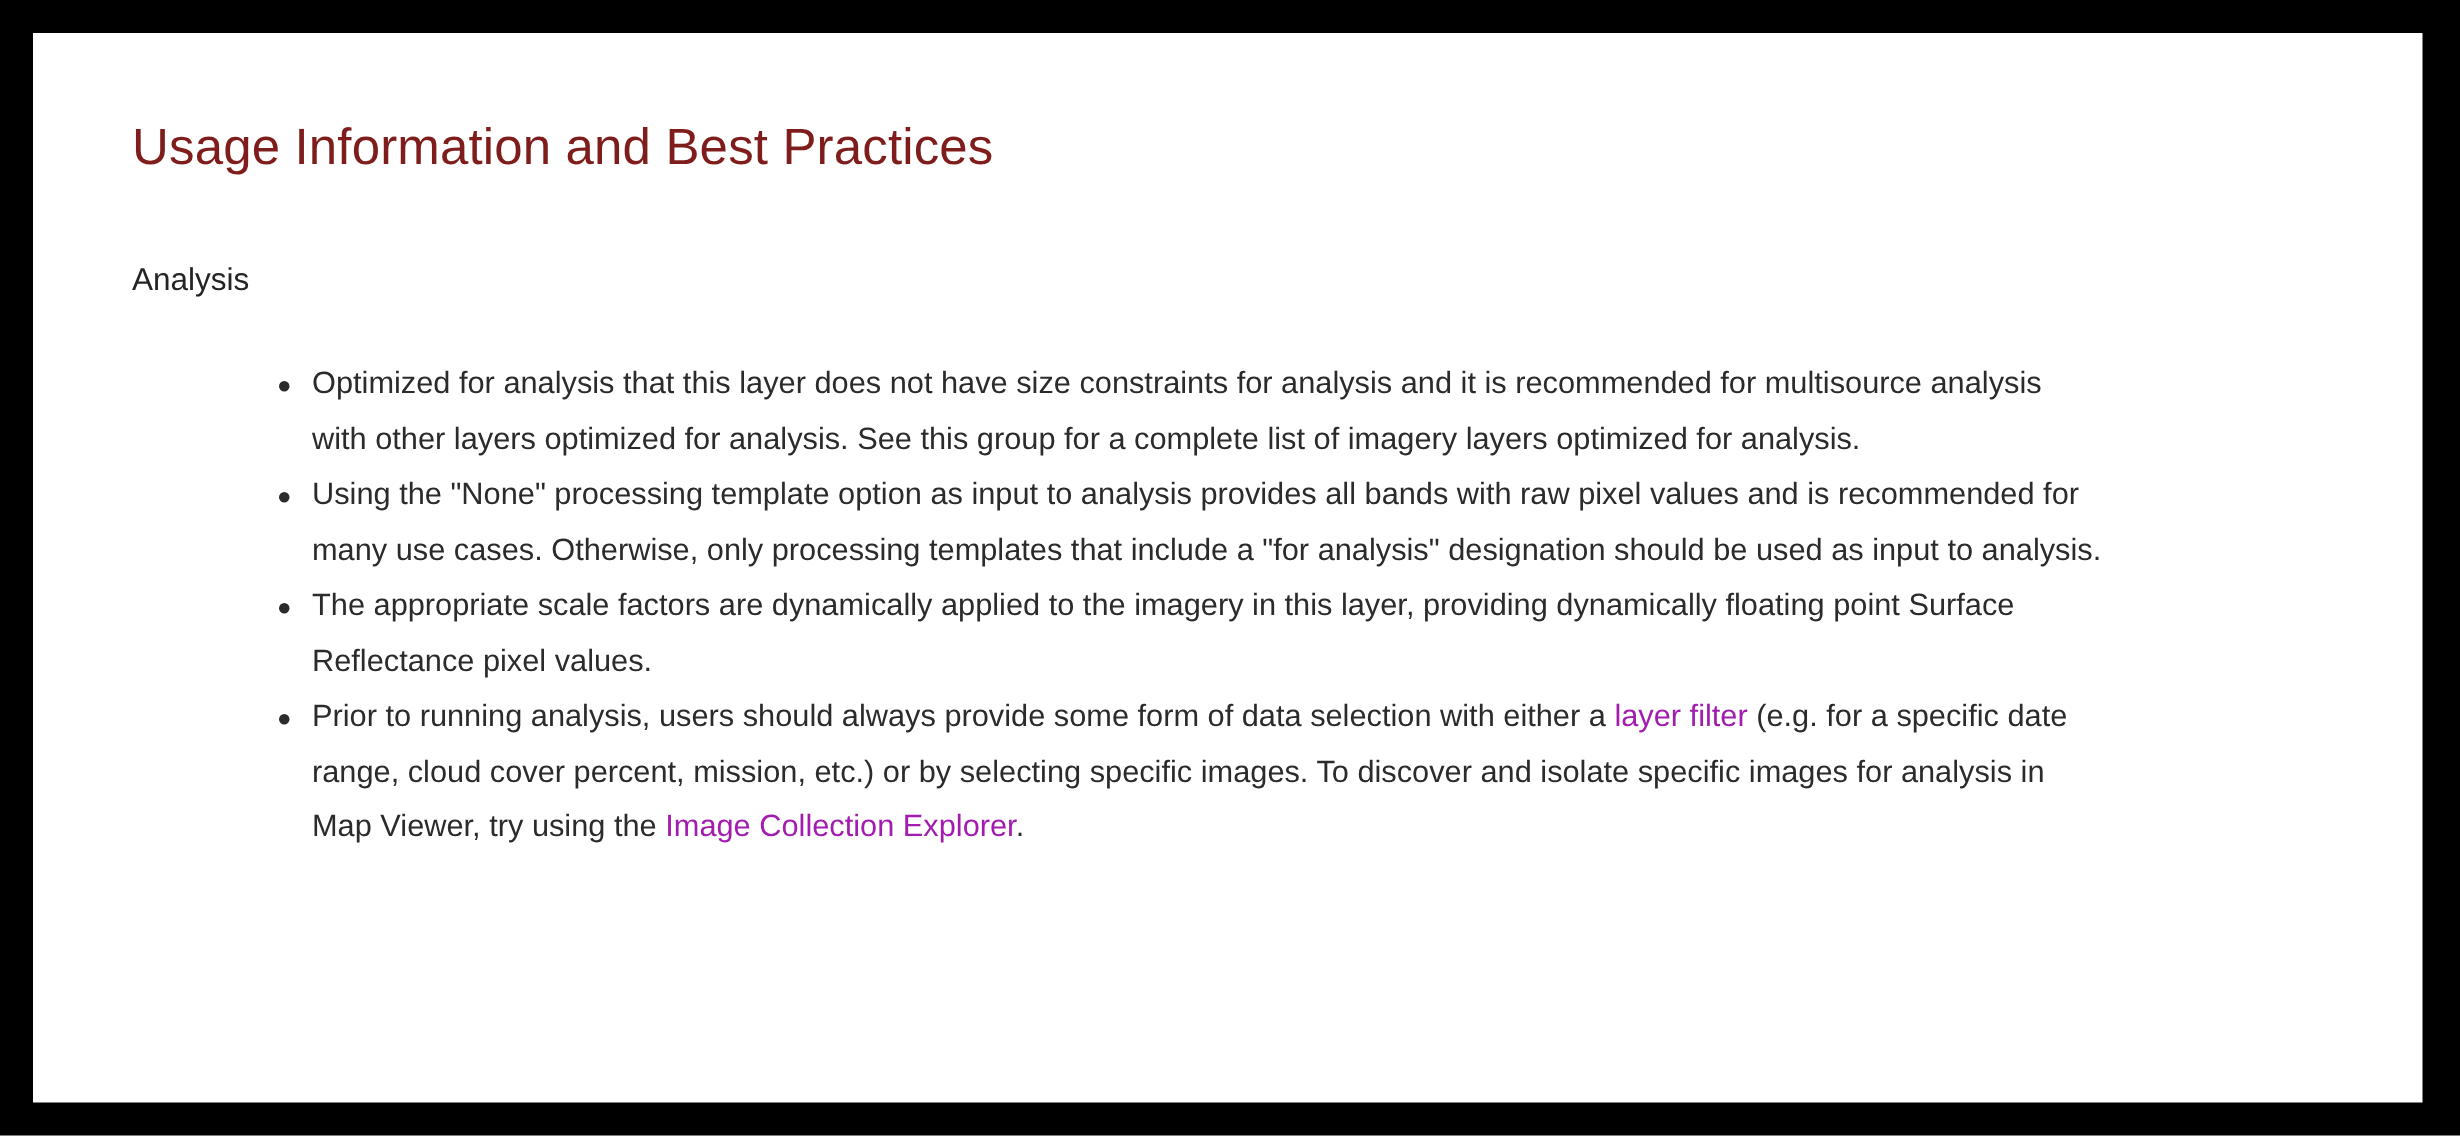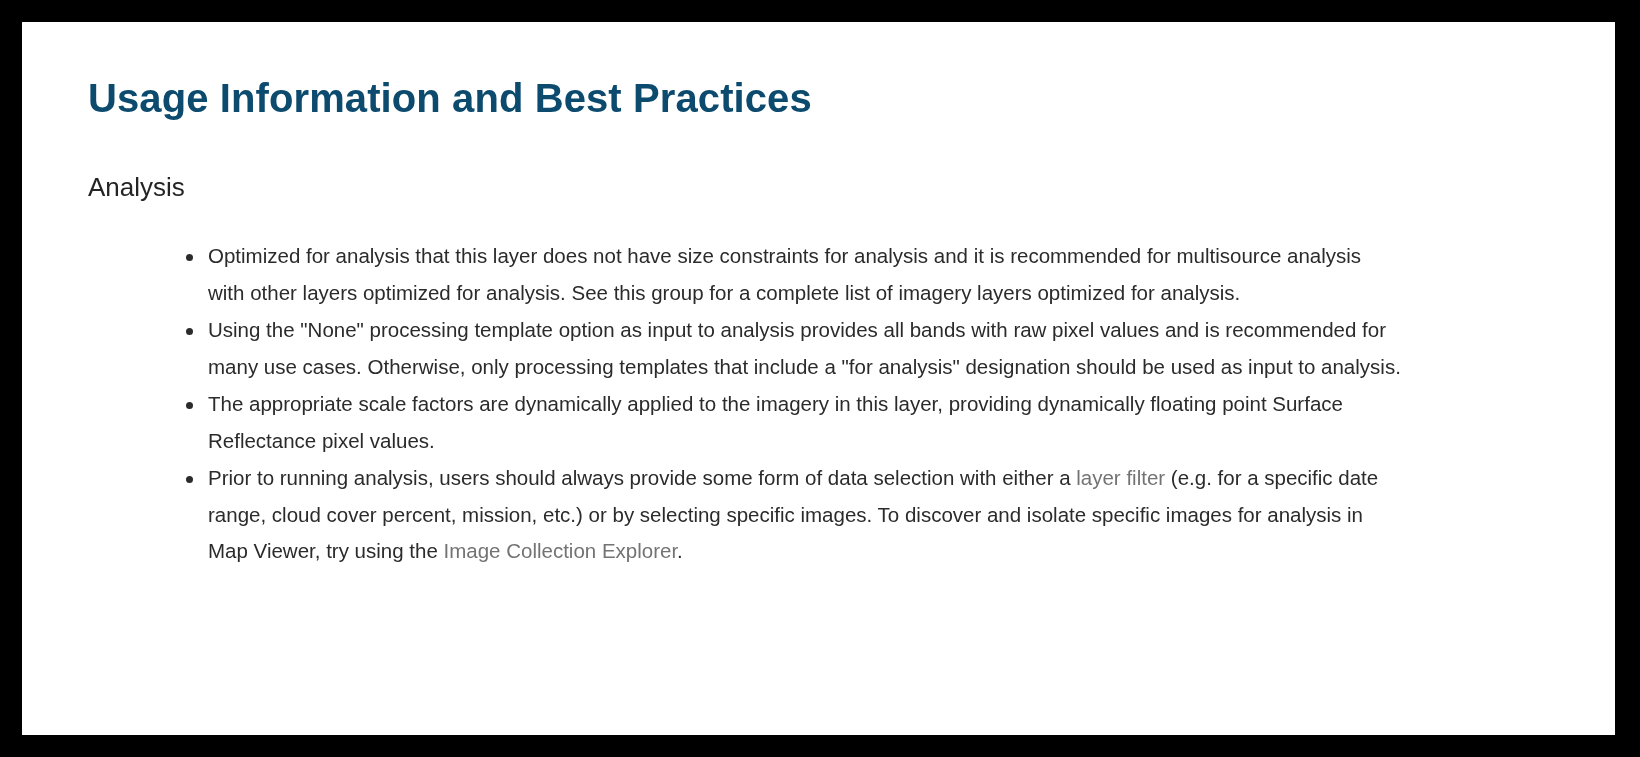--- a/index.html
+++ b/index.html
@@ -24,31 +24,31 @@
     box-sizing: border-box;
     overflow: hidden;
   }
 
   .content {
     padding: 44px 60px 0 66px;
     box-sizing: border-box;
   }
 
   .page-title {
-    font-size: 40px;
-    font-weight: 700;
-    color: #0c4a6e;
+    font-size: 34px;
+    font-weight: 400;
+    color: #7f1d1d;
     letter-spacing: 0.1px;
     line-height: 44px;
     margin: 0 0 0 0;
     padding-top: 10px;
   }
 
   .section-heading {
-    font-size: 26px;
+    font-size: 21px;
     font-weight: 400;
     color: #242424;
     line-height: 30px;
     margin: 52px 0 0 0;
   }
 
   .bullet-list {
     list-style: none;
     margin: 36px 0 0 0;
     padding: 0 0 0 98px;
@@ -80,21 +80,21 @@
     position: absolute;
     left: 0;
     top: 16px;
     width: 7px;
     height: 7px;
     border-radius: 50%;
     background: #2b2b2b;
   }
 
   .link {
-    color: #737373;
+    color: #a21caf;
     text-decoration: none;
     cursor: pointer;
   }
 
   .txt {
     white-space: pre-wrap;
   }
 </style>
 </head>
 <body>

